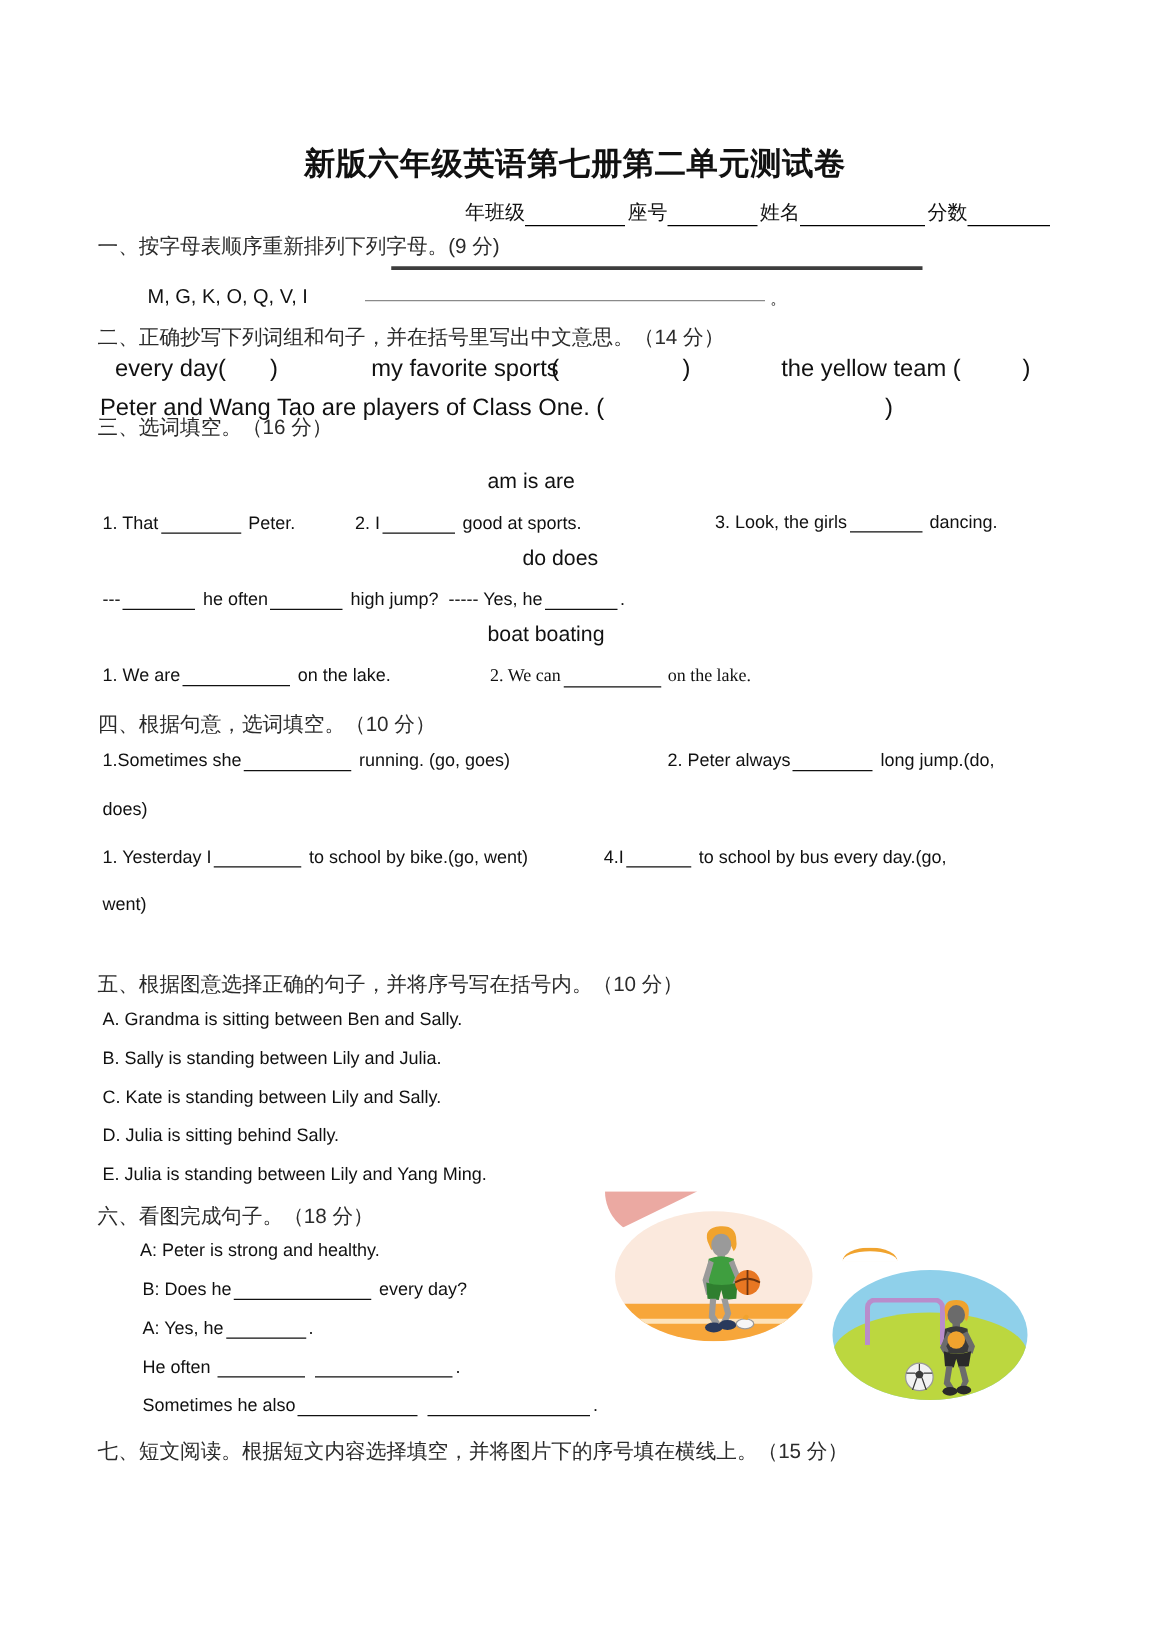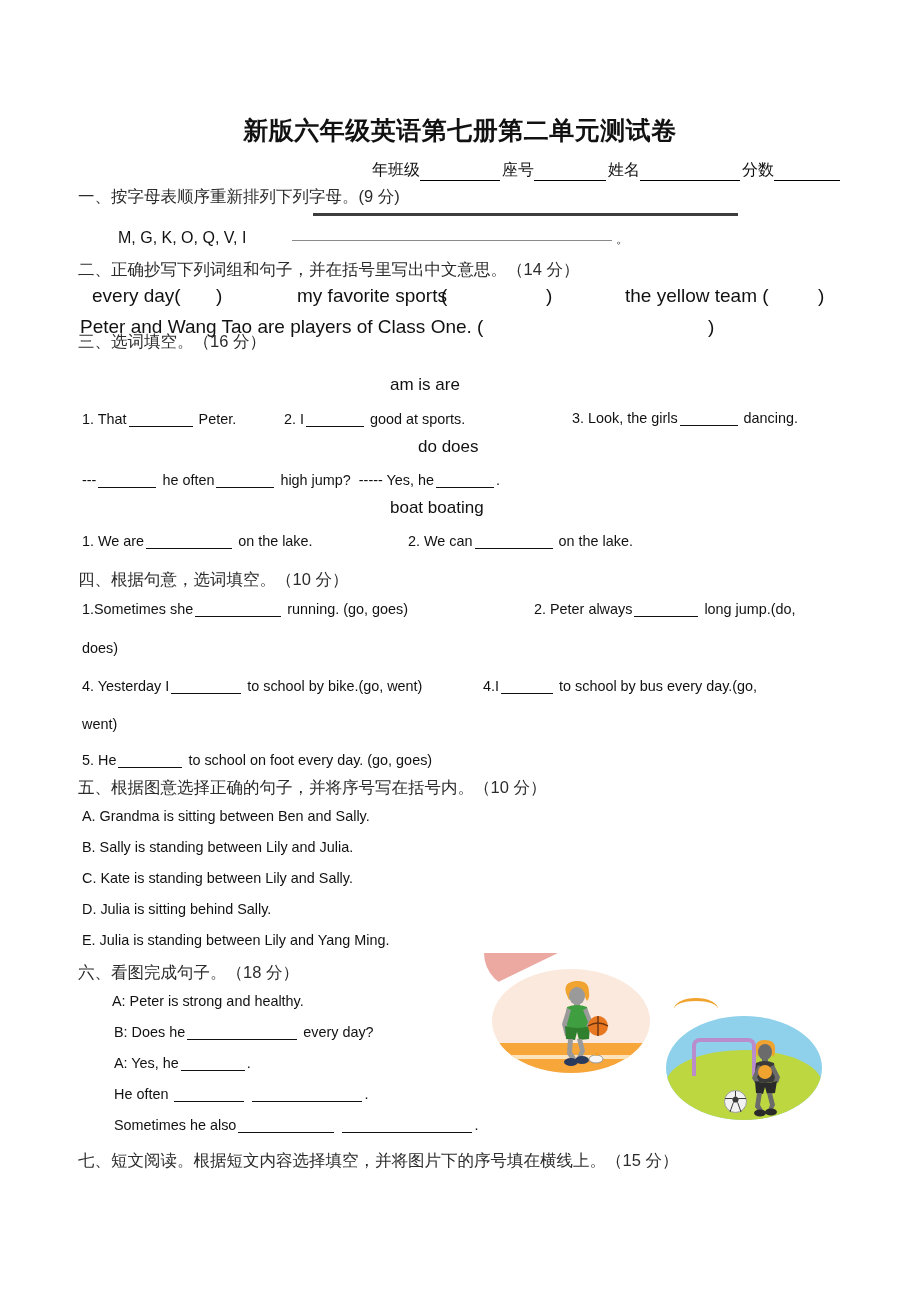--- a/index.html
+++ b/index.html
@@ -161,51 +161,47 @@
     <span>he often</span><span class="ul u58"></span>
     <span>high jump?</span>&nbsp;&nbsp;<span>----- Yes, he</span><span class="ul u58"></span><span>.</span>
   </div>
 
   <div class="txt" style="left:390px;top:498px;font-size:17px;">boat     boating</div>
 
   <div class="txt sm" style="left:82px;top:533px;">
     <span>1. We are</span><span class="ul u86"></span>
     <span>on the lake.</span>
   </div>
-  <div class="txt sm" style="left:408px;top:533px;">
+  <div class="txt sm" style="left:392px;top:533px;font-family:Liberation Serif, serif;">
     <span>2. We can</span><span class="ul u78"></span>
     <span>on the lake.</span>
   </div>
 
   <div class="sec-h" style="top:569px">四、根据句意，选词填空。（10 分）</div>
 
   <div class="txt sm" style="left:82px;top:601px;">
     <span>1.Sometimes she</span><span class="ul u86"></span>
     <span>running. (go, goes)</span>
   </div>
   <div class="txt sm" style="left:534px;top:601px;">
     <span>2. Peter always</span><span class="ul u64"></span>
     <span>long jump.(do,</span>
   </div>
   <div class="txt sm" style="left:82px;top:640px;">does)</div>
 
   <div class="txt sm" style="left:82px;top:678px;">
-    <span>4. Yesterday I</span><span class="ul u70"></span>
+    <span>1. Yesterday I</span><span class="ul u70"></span>
     <span>to school by bike.(go, went)</span>
   </div>
   <div class="txt sm" style="left:483px;top:678px;">
     <span>4.I</span><span class="ul u52"></span>
     <span>to school by bus every day.(go,</span>
   </div>
   <div class="txt sm" style="left:82px;top:716px;text-align:right;">went)</div>
 
-  <div class="txt sm" style="left:82px;top:752px;">
-    <span>5. He</span><span class="ul u64"></span>
-    <span>to school on foot every day. (go, goes)</span>
-  </div>
 
   <div class="sec-h" style="top:777px">五、根据图意选择正确的句子，并将序号写在括号内。（10 分）</div>
 
   <div class="txt sm" style="left:82px;top:808px;">A. Grandma is sitting between Ben and Sally.</div>
   <div class="txt sm" style="left:82px;top:839px;">B. Sally is standing between Lily and Julia.</div>
   <div class="txt sm" style="left:82px;top:870px;">C. Kate is standing between Lily and Sally.</div>
   <div class="txt sm" style="left:82px;top:901px;">D. Julia is sitting behind Sally.</div>
   <div class="txt sm" style="left:82px;top:932px;">E. Julia is standing between Lily and Yang Ming.</div>
 
   <div class="sec-h" style="top:962px">六、看图完成句子。（18 分）</div>

